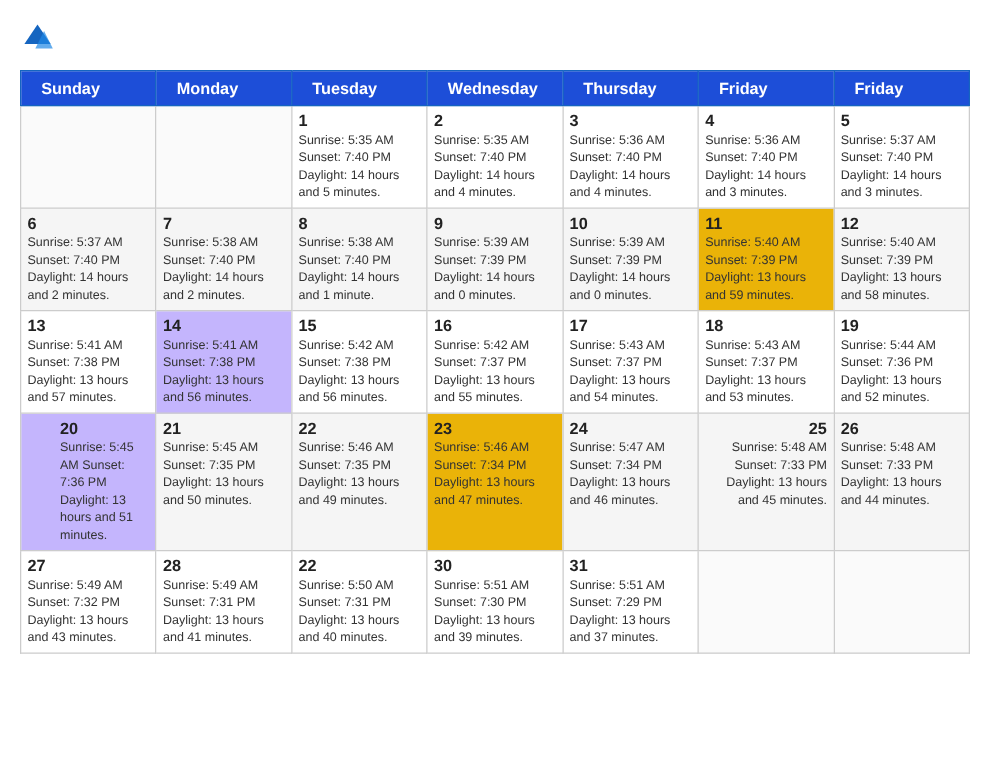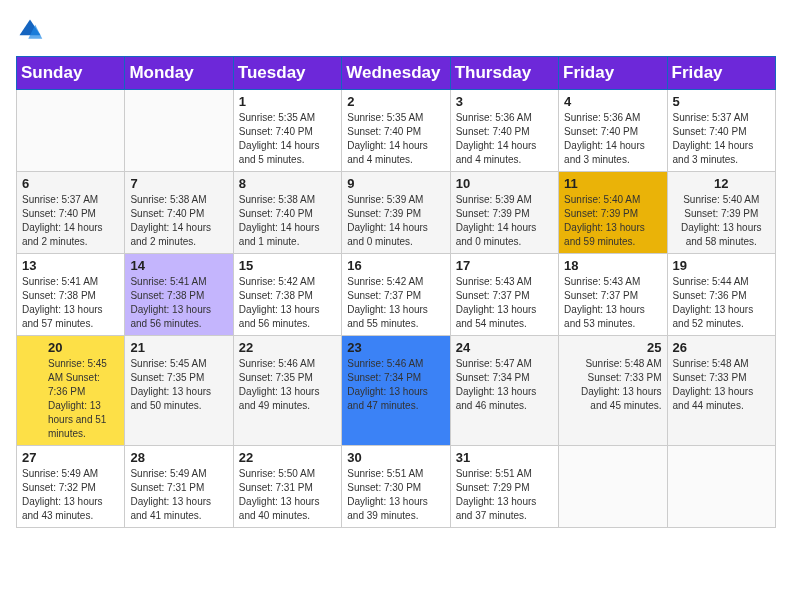--- a/index.html
+++ b/index.html
@@ -52,25 +52,25 @@
     .subtitle {
       font-size: 14px;
       color: #333;
     }
     .calendar {
       width: 100%;
       border-collapse: collapse;
       border: 1px solid #ccc;
     }
     .calendar th {
-      background: #6d28d9;
+      background: #1d4ed8;
       color: #fff;
-      font-size: 17px;
-      font-weight: bold;
-      padding: 6px 4px;
+      font-size: 13px;
+      font-weight: bold;
+      padding: 6px 16px;
       text-align: left;
       border: 1px solid #1565c0;
     }
     .calendar td {
       vertical-align: top;
       border: 1px solid #ccc;
       padding: 4px 5px;
       width: 108px;
       min-height: 80px;
       background: #fff;
@@ -194,21 +194,21 @@
           <div class="day-info">Sunrise: 5:39 AM
 Sunset: 7:39 PM
 Daylight: 14 hours and 0 minutes.</div>
         </td>
         <td style="background: #eab308; margin-top: 44px;">
           <span class="day-num">11</span>
           <div class="day-info">Sunrise: 5:40 AM
 Sunset: 7:39 PM
 Daylight: 13 hours and 59 minutes.</div>
         </td>
-        <td style="background: rgb(245, 245, 245); text-align: center;">
+        <td style="background: rgb(245, 245, 245);">
           <span class="day-num">12</span>
           <div class="day-info">Sunrise: 5:40 AM
 Sunset: 7:39 PM
 Daylight: 13 hours and 58 minutes.</div>
         </td>
       </tr>
       <tr>
         <td style="background: rgb(255, 255, 255);">
           <span class="day-num">13</span>
           <div class="day-info">Sunrise: 5:41 AM
@@ -246,39 +246,39 @@
 Daylight: 13 hours and 53 minutes.</div>
         </td>
         <td style="background: rgb(255, 255, 255);">
           <span class="day-num">19</span>
           <div class="day-info">Sunrise: 5:44 AM
 Sunset: 7:36 PM
 Daylight: 13 hours and 52 minutes.</div>
         </td>
       </tr>
       <tr>
-        <td style="background: #fde047; padding-left: 31px;">
+        <td style="background: #c4b5fd; padding-left: 31px;">
           <span class="day-num">20</span>
           <div class="day-info">Sunrise: 5:45 AM
 Sunset: 7:36 PM
 Daylight: 13 hours and 51 minutes.</div>
         </td>
         <td style="background: rgb(245, 245, 245);">
           <span class="day-num">21</span>
           <div class="day-info">Sunrise: 5:45 AM
 Sunset: 7:35 PM
 Daylight: 13 hours and 50 minutes.</div>
         </td>
         <td style="background: rgb(245, 245, 245);">
           <span class="day-num">22</span>
           <div class="day-info">Sunrise: 5:46 AM
 Sunset: 7:35 PM
 Daylight: 13 hours and 49 minutes.</div>
         </td>
-        <td style="background: #3b82f6; margin-left: 44px;">
+        <td style="background: #eab308; margin-left: 44px;">
           <span class="day-num">23</span>
           <div class="day-info">Sunrise: 5:46 AM
 Sunset: 7:34 PM
 Daylight: 13 hours and 47 minutes.</div>
         </td>
         <td style="background: rgb(245, 245, 245);">
           <span class="day-num">24</span>
           <div class="day-info">Sunrise: 5:47 AM
 Sunset: 7:34 PM
 Daylight: 13 hours and 46 minutes.</div>

